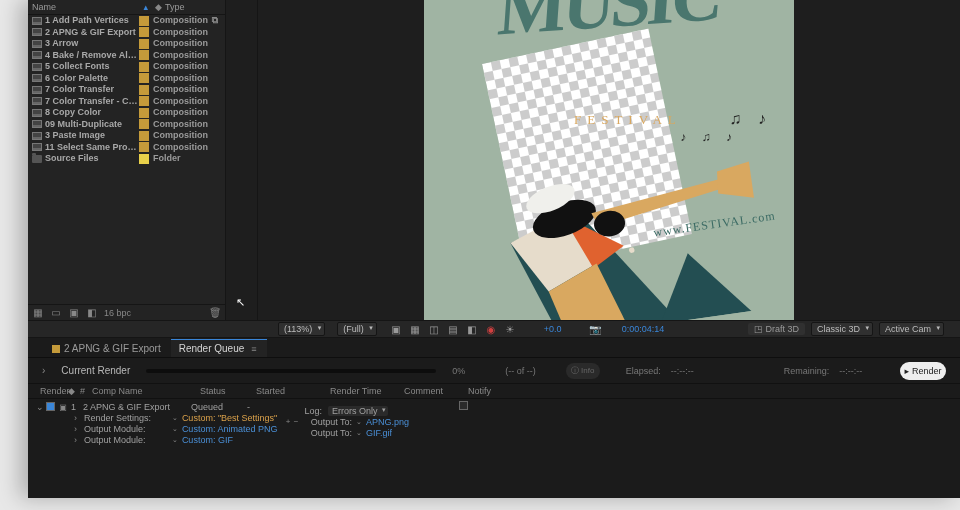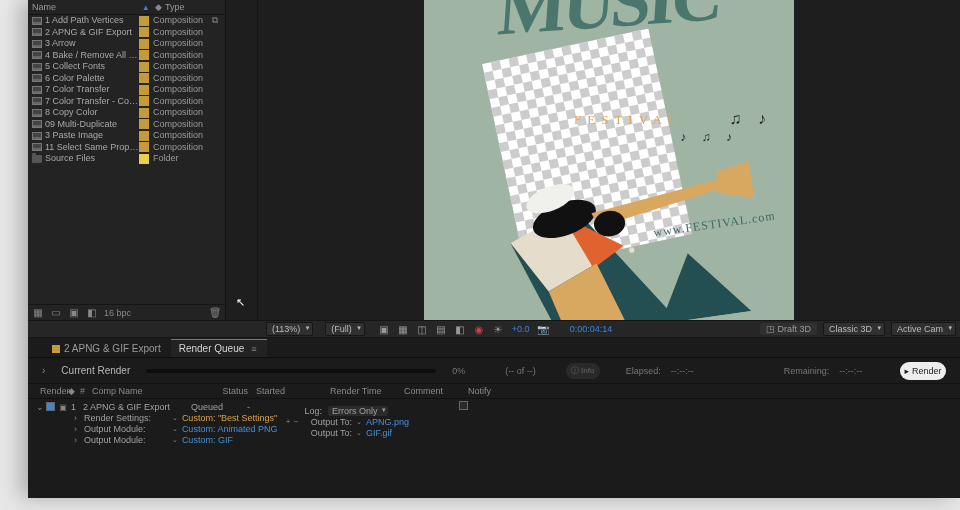--- a/index.html
+++ b/index.html
@@ -22,21 +22,21 @@
     display: flex;
     flex-direction: column;
   }
   
   .top { display:flex; height: 320px; }
   .project-panel { width: 198px; background:#232323; border-right:1px solid #151515; display:flex; flex-direction:column; }
   .proj-header { display:flex; font-size:9px; color:#9a9a9a; padding:2px 4px; border-bottom:1px solid #151515; }
   .proj-header .col-name { flex:1; display:flex; align-items:center; gap:3px;}
   .proj-header .col-type { width:56px; }
   .sort-icon { color:#3a86d8; font-size:9px; margin-left:auto; margin-right:4px; }
-  .proj-list { flex:1; overflow:hidden; }
+  .proj-list { flex:1; overflow:hidden;font-weight:bold; }
   .proj-row { display:flex; align-items:center; height:11.5px; padding:0 4px; font-size:9px; line-height:11px; }
   .proj-row .ico { width:10px; height:10px; display:inline-flex; align-items:center; justify-content:center; margin-right:3px; }
   .proj-row .name { flex:1; overflow:hidden; text-overflow:ellipsis; white-space:nowrap; color:#a8a8a8; }
   .proj-row .type-ico { width:10px; height:10px; background:#c49a3a; margin-right:4px;}
   .proj-row.folder .type-ico { background:#e8d04a; }
   .proj-row .type-label { width:56px; color:#9a9a9a; font-size:9px;}
   .proj-row .extra { width:12px; color:#888; text-align:center; }
   .comp-icon { width:10px; height:8px; border:1px solid #777; background:linear-gradient(to bottom,#444 60%,#666 60%); }
   .folder-icon { width:10px; height:8px; background:#555; border-radius:1px; position:relative; }
   .folder-icon:before { content:''; position:absolute; left:0; top:-2px; width:4px; height:2px; background:#555; border-radius:1px 1px 0 0;}
@@ -57,28 +57,28 @@
   .mus-text{ font-family: Georgia, serif; font-weight:700; color:#4a766e; font-size:72px; letter-spacing:-4px; transform:skewX(-8deg) rotate(-4deg); display:inline-block;}
   .festival{ position:absolute; left:150px; top:74px; color:#d9a860; font-size:13px; letter-spacing:6px; font-family:Georgia,serif;margin-top:38px;}
   .trumpeter { position:absolute; left:0; bottom:-10px; width:100%; height:220px; transform:rotate(-8deg); }
   .notes { position:absolute; right:22px; top:110px; font-size:16px; color:#222; letter-spacing:6px; }
   .notes2{ position:absolute; right:56px; top:130px; font-size:12px; color:#222; letter-spacing:6px;}
   .url { position:absolute; right:18px; bottom:88px; color:#3a6a63; font-size:12px; font-family:Georgia,serif; letter-spacing:1px; transform:rotate(-8deg);}
 
   
   .viewer-bar {
     height:18px; background:#262626; border-top:1px solid #151515; border-bottom:1px solid #151515;
-    display:flex; align-items:center; font-size:9px; color:#9a9a9a; padding:0 4px; gap:4px;
+    display:flex; align-items:center; font-size:9px; color:#9a9a9a; padding:0 16px; gap:4px;
   }
   .vb-left{ width:230px; display:flex; align-items:center;}
   .dd { background:#303030; border:1px solid #151515; border-radius:2px; padding:1px 12px 1px 5px; position:relative; color:#bbb; font-size:9px; }
   .dd:after{ content:'▾'; position:absolute; right:3px; top:1px; font-size:7px; }
   .vb-icons { display:flex; gap:5px; align-items:center; }
   .vb-icons .ic { width:14px; height:14px; display:flex; align-items:center; justify-content:center; color:#999; font-size:10px;}
-  .tc{ color:#3a86d8; font-size:9px; margin:0 2px;}
+  .tc{ color:#3a86d8; font-size:9px; margin:0 22px;}
   .vb-right{ margin-left:auto; display:flex; gap:6px; align-items:center;}
   .pill{ background:#303030; border-radius:2px; padding:1px 6px; display:flex; align-items:center; gap:3px; font-size:9px;}
 
   
   .bottom { flex:1; display:flex; flex-direction:column; background:#1b1b1b; }
   .tabs { height:20px; display:flex; align-items:flex-end; padding-left:16px; border-bottom:1px solid #0e0e0e; background:#1b1b1b; gap:0; }
   .tab { padding:3px 10px 3px 8px; font-size:10px; color:#9a9a9a; border-top:1px solid transparent; display:flex; align-items:center; gap:4px;}
   .tab .sq{ width:8px; height:8px; background:#c49a3a;}
   .tab.active{ background:#232323; color:#d4d4d4; border-top:1px solid #3a86d8;}
   .tab .menu{ font-size:9px; margin-left:3px; color:#888;}
@@ -86,21 +86,21 @@
   .cr-label{ color:#b8b8b8; font-size:10px; }
   .cr-twirl{ color:#888; margin-right:6px;}
   .prog-track{ flex:1; max-width:290px; height:4px; background:#0d0d0d; border-radius:2px; margin:0 6px;}
   .cr-stat{ font-size:9px; color:#777; }
   .info-pill{ width:34px; height:16px; border-radius:8px; background:#2a2a2a; display:flex; align-items:center; justify-content:center; font-size:8px; color:#666; gap:2px;}
   .render-btn{ margin-left:auto; width:46px; height:18px; background:#eee; border-radius:9px; display:flex; align-items:center; justify-content:center; font-size:9px; color:#222; gap:3px;}
 
   .queue-head{ display:flex; padding:2px 8px; font-size:9px; color:#888; border-bottom:1px solid #111; }
   .qh{ padding:0 4px;}
   .qh.render{width:28px;} .qh.lbl{width:12px;} .qh.num{width:12px;}
-  .qh.comp{width:108px;} .qh.status{width:56px;text-align:right;} .qh.started{width:74px;}
+  .qh.comp{width:108px;} .qh.status{width:56px;} .qh.started{width:74px;}
   .qh.rtime{width:74px;} .qh.comment{width:64px;} .qh.notify{width:40px;}
 
   .queue-body{ font-size:9px; padding:2px 0;}
   .qrow{ display:flex; align-items:center; padding:0 8px; height:11px;}
   .qcell{padding:0 4px;}
   .blue{ color:#4a8fd6; }
   .orange{ color:#d9a04a;}
   .tw{ color:#888; width:10px; display:inline-block;}
   .tiny-ic{ width:8px; height:8px; display:inline-flex; align-items:center; justify-content:center; font-size:8px; color:#888;}
   .chev{ font-size:7px; color:#888;}

